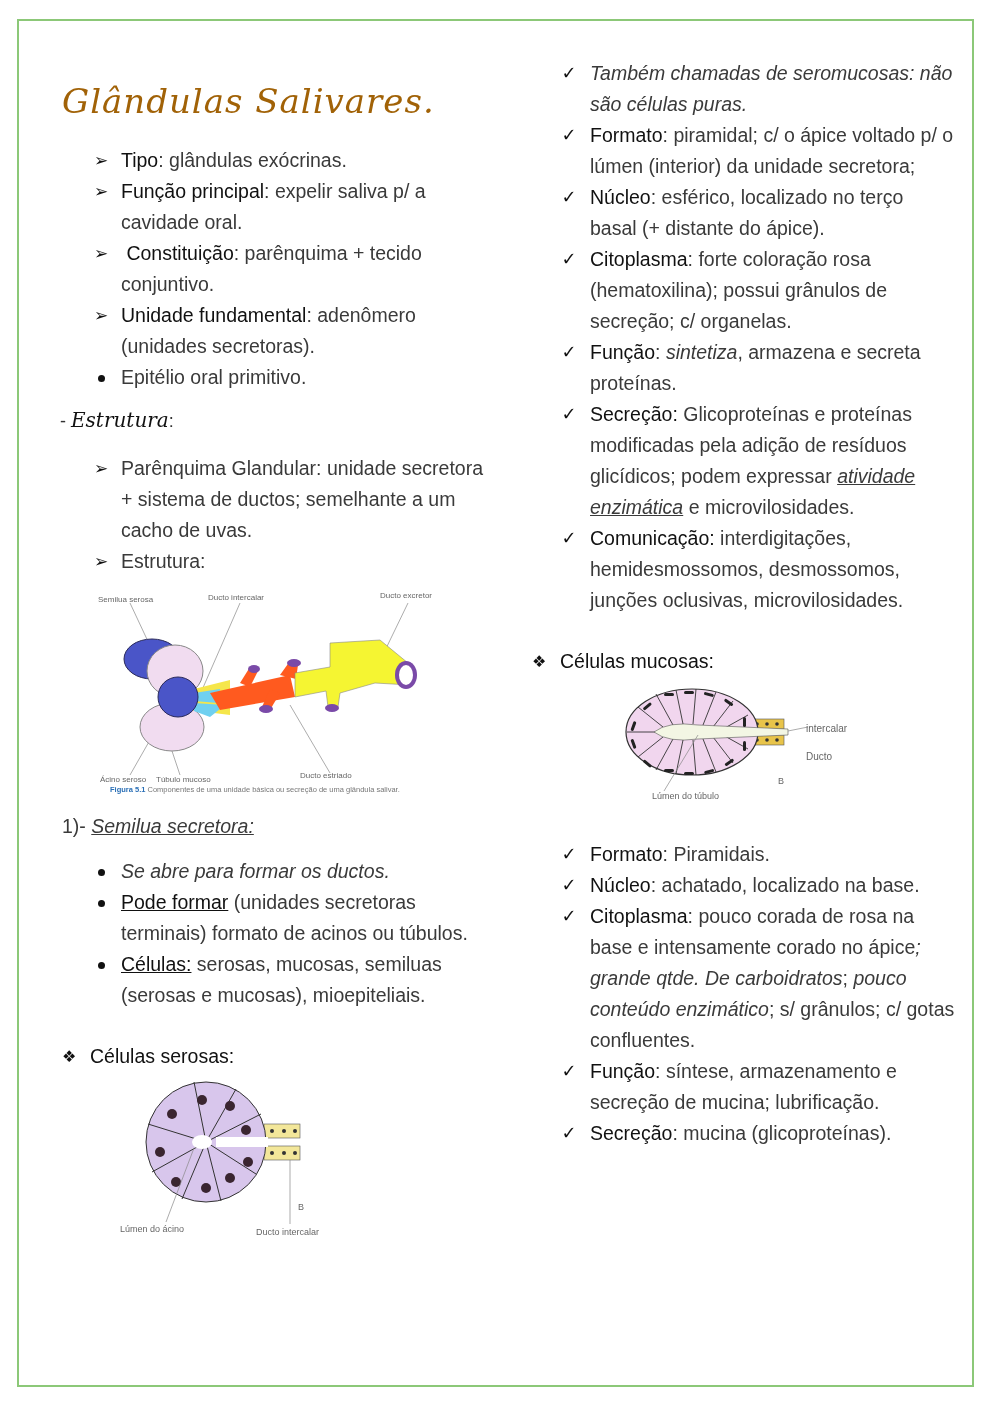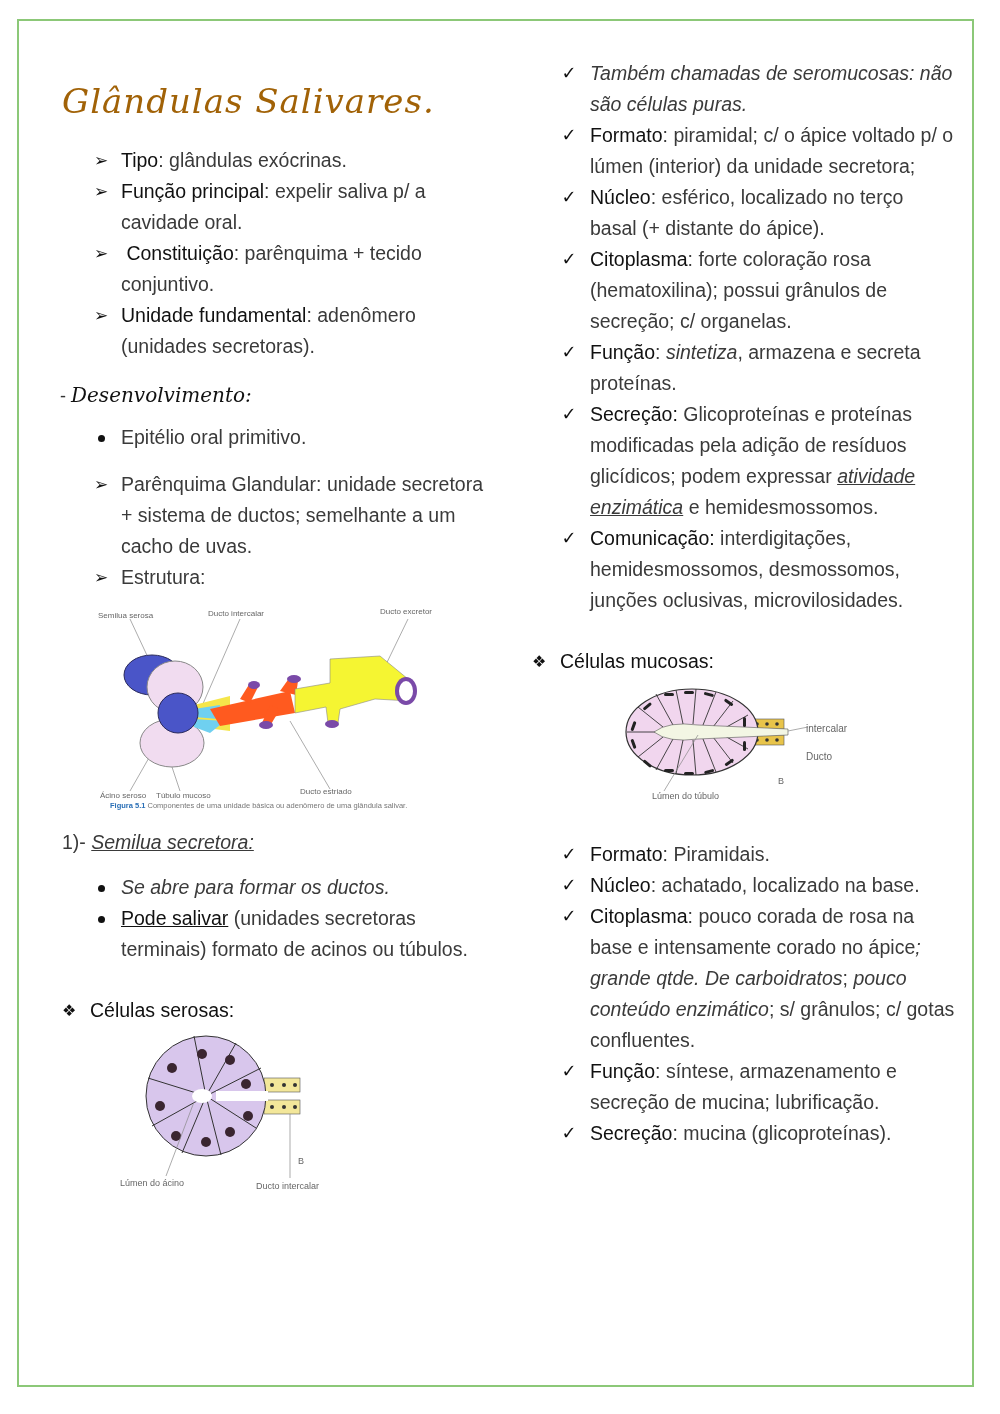--- a/index.html
+++ b/index.html
@@ -46,27 +46,27 @@
 <div class="col col-left">
   <div class="title">Glândulas Salivares.</div>
 
   <ul class="list" style="margin-top:22px;">
     <li><span class="marker arrow">➢</span><span class="k">Tipo</span><span>: glândulas exócrinas.</span></li>
     <li><span class="marker arrow">➢</span><span class="k">Função principal</span><span>: expelir saliva p/ a cavidade oral.</span></li>
     <li><span class="marker arrow">➢</span>&nbsp;<span class="k">Constituição</span><span>: parênquima + tecido conjuntivo.</span></li>
     <li><span class="marker arrow">➢</span><span class="k">Unidade fundamental</span><span>: adenômero (unidades secretoras).</span></li>
   </ul>
 
-  <div class="script-heading" style="margin-top:16px;">
-    <span class="dash">- </span><span>Desenvolvimento:</span>
-  </div>
   <ul class="list">
     <li><span class="marker dot"></span><span>Epitélio oral primitivo.</span></li>
   </ul>
 
+  <div class="script-heading" style="margin-top:10px;">
+    <span class="dash">- </span><span>Estrutura</span><span class="dash">:</span>
+  </div>
   <ul class="list" style="margin-top:16px;">
     <li><span class="marker arrow">➢</span><span>Parênquima Glandular: unidade secretora + sistema de ductos; semelhante a um cacho de uvas.</span></li>
     <li><span class="marker arrow">➢</span><span>Estrutura:</span></li>
   </ul>
 
   <div class="figure" style="width:370px;height:220px;margin-left:30px;margin-top:8px;">
     <svg width="370" height="220" viewBox="0 0 370 220">
 
       <line x1="40" y1="18" x2="62" y2="65" stroke="#888" stroke-width="0.7"></line>
       <line x1="150" y1="18" x2="112" y2="105" stroke="#888" stroke-width="0.7"></line>
@@ -99,29 +99,30 @@
       <ellipse cx="242" cy="123" rx="7" ry="4" fill="#7a4aa8"></ellipse>
       <ellipse cx="316" cy="90" rx="11" ry="14" fill="#7a4aa8"></ellipse>
       <ellipse cx="316" cy="90" rx="7" ry="10" fill="#ffffff"></ellipse>
     </svg>
     <span class="fig-label" style="left:8px;top:10px;">Semilua serosa</span>
     <span class="fig-label" style="left:118px;top:8px;">Ducto intercalar</span>
     <span class="fig-label" style="left:290px;top:6px;">Ducto excretor</span>
     <span class="fig-label" style="left:10px;top:190px;">Ácino seroso</span>
     <span class="fig-label" style="left:66px;top:190px;">Túbulo mucoso</span>
     <span class="fig-label" style="left:210px;top:186px;">Ducto estriado</span>
-    <span class="fig-caption" style="left:20px;top:200px;"><b>Figura 5.1</b><span> Componentes de uma unidade básica ou adenômero de uma glândula salivar.</span></span>
+    <span class="fig-caption" style="left:20px;top:200px;"><b>Figura 5.1</b><span> Componentes de uma unidade básica ou secreção de uma glândula salivar.</span></span>
   </div>
 
   <div class="sec-num" style="margin-top:6px;">
     <span>1)- </span><span class="it ul">Semilua secretora:</span>
   </div>
   <ul class="list" style="margin-top:14px;">
     <li><span class="marker dot"></span><span class="it">Se abre para formar os ductos.</span></li>
-    <li><span class="marker dot"></span><span class="k ul">Pode salivar</span><span> (unidades secretoras terminais) formato de acinos ou túbulos.</span></li>
+    <li><span class="marker dot"></span><span class="k ul">Pode formar</span><span> (unidades secretoras terminais) formato de acinos ou túbulos.</span></li>
+    <li><span class="marker dot"></span><span class="k ul">Células:</span><span> serosas, mucosas, semiluas (serosas e mucosas), mioepiteliais.</span></li>
   </ul>
 
   <div class="diamond-heading" style="margin-top:30px;">
     <span class="dm">❖</span><span>Células serosas:</span>
   </div>
 
   <div class="figure" style="width:260px;height:170px;margin-left:36px;margin-top:2px;">
     <svg width="260" height="170" viewBox="0 0 260 170">
       <rect x="168" y="50" width="36" height="14" fill="#f3e79a" stroke="#555" stroke-width="0.6"></rect>
       <rect x="168" y="72" width="36" height="14" fill="#f3e79a" stroke="#555" stroke-width="0.6"></rect>
@@ -164,21 +165,21 @@
   </div>
 </div>
 
 <div class="col col-right">
   <ul class="list">
     <li><span class="marker check">✓</span><span class="it">Também chamadas de seromucosas: não são células puras.</span></li>
     <li><span class="marker check">✓</span><span class="k">Formato</span><span>: piramidal; c/ o ápice voltado p/ o lúmen (interior) da unidade secretora;</span></li>
     <li><span class="marker check">✓</span><span class="k">Núcleo</span><span>: esférico, localizado no terço basal (+ distante do ápice).</span></li>
     <li><span class="marker check">✓</span><span class="k">Citoplasma</span><span>: forte coloração rosa (hematoxilina); possui grânulos de secreção; c/ organelas.</span></li>
     <li><span class="marker check">✓</span><span class="k">Função</span><span>: </span><span class="it">sintetiza</span><span>, armazena e secreta proteínas.</span></li>
-    <li><span class="marker check">✓</span><span class="k">Secreção:</span><span> Glicoproteínas e proteínas modificadas pela adição de resíduos glicídicos; podem expressar </span><span class="it ul">atividade</span> <span class="it ul">enzimática</span><span> e hemidesmossomos.</span></li>
+    <li><span class="marker check">✓</span><span class="k">Secreção:</span><span> Glicoproteínas e proteínas modificadas pela adição de resíduos glicídicos; podem expressar </span><span class="it ul">atividade</span> <span class="it ul">enzimática</span><span> e microvilosidades.</span></li>
     <li><span class="marker check">✓</span><span class="k">Comunicação:</span><span> interdigitações, hemidesmossomos, desmossomos, junções oclusivas, microvilosidades.</span></li>
   </ul>
 
   <div class="diamond-heading" style="margin-top:30px;">
     <span class="dm">❖</span><span>Células mucosas:</span>
   </div>
 
   <div class="figure" style="width:260px;height:130px;margin-left:88px;margin-top:6px;">
     <svg width="260" height="130" viewBox="0 0 260 130">
       <rect x="132" y="36" width="34" height="10" fill="#e8c44a" stroke="#555" stroke-width="0.6"></rect>

